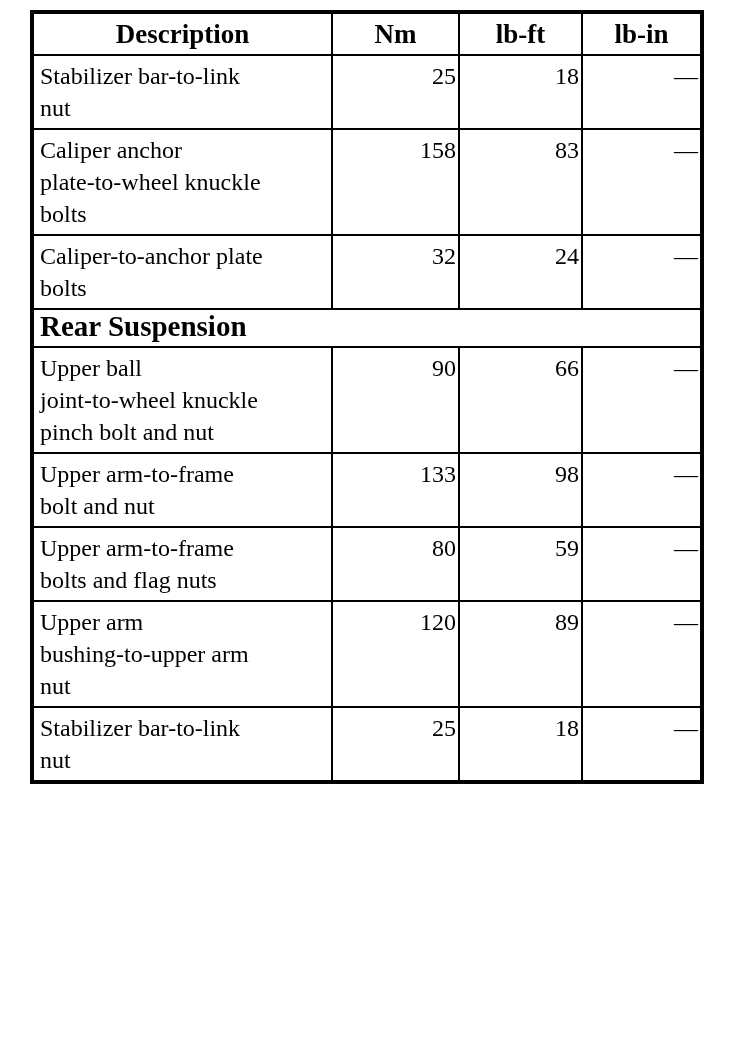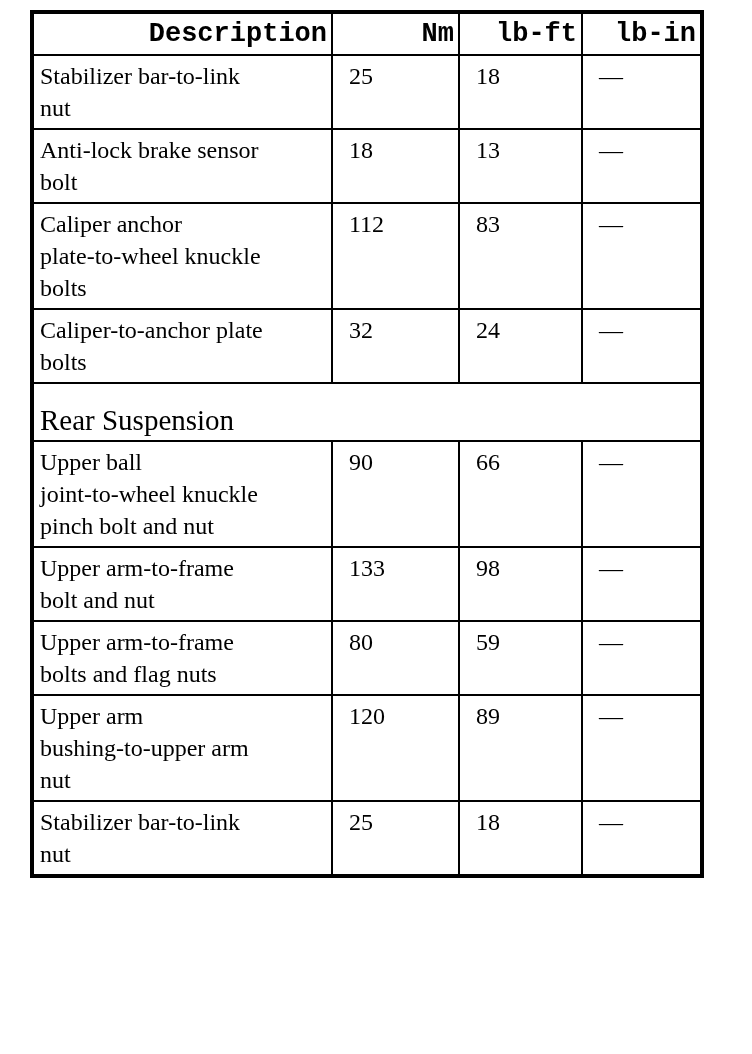--- a/index.html
+++ b/index.html
@@ -18,41 +18,41 @@
     width: 670px;
     border: 4px solid #000000;
     background: #ffffff;
   }
   th, td {
     border: 2px solid #000000;
     vertical-align: top;
     overflow: hidden;
   }
   th {
-    font-family: Liberation Mono, monospace;
+    font-family: Liberation Serif, serif;
     font-weight: bold;
     font-size: 27px;
     line-height: 30px;
-    text-align: right;
+    text-align: center;
     padding: 5px 4px 5px;
   }
   td { font-size: 24px; line-height: 32px; }
   td.desc {
     text-align: left;
     padding: 4px 4px 4px 6px;
     white-space: pre-line;
   }
   td.num {
-    text-align: left;
-    padding: 4px 16px 4px;
+    text-align: right;
+    padding: 4px 2px 4px;
   }
   td.section {
-    font-weight: normal;
+    font-weight: bold;
     font-size: 29px;
-    padding: 20px 4px 4px 6px;
+    padding: 0 4px 4px 6px;
   }
 </style>
 </head>
 <body>
 
 <div class="page">
   <table class="spec">
     <colgroup>
       <col style="width:300px">
       <col style="width:127px">
@@ -69,31 +69,24 @@
     </thead>
     <tbody>
       <tr>
         <td class="desc">Stabilizer bar-to-link
 nut</td>
         <td class="num">25</td>
         <td class="num">18</td>
         <td class="num">—</td>
       </tr>
       <tr>
-        <td class="desc">Anti-lock brake sensor
-bolt</td>
-        <td class="num">18</td>
-        <td class="num">13</td>
-        <td class="num">—</td>
-      </tr>
-      <tr>
         <td class="desc">Caliper anchor
 plate-to-wheel knuckle
 bolts</td>
-        <td class="num">112</td>
+        <td class="num">158</td>
         <td class="num">83</td>
         <td class="num">—</td>
       </tr>
       <tr>
         <td class="desc">Caliper-to-anchor plate
 bolts</td>
         <td class="num">32</td>
         <td class="num">24</td>
         <td class="num">—</td>
       </tr>

